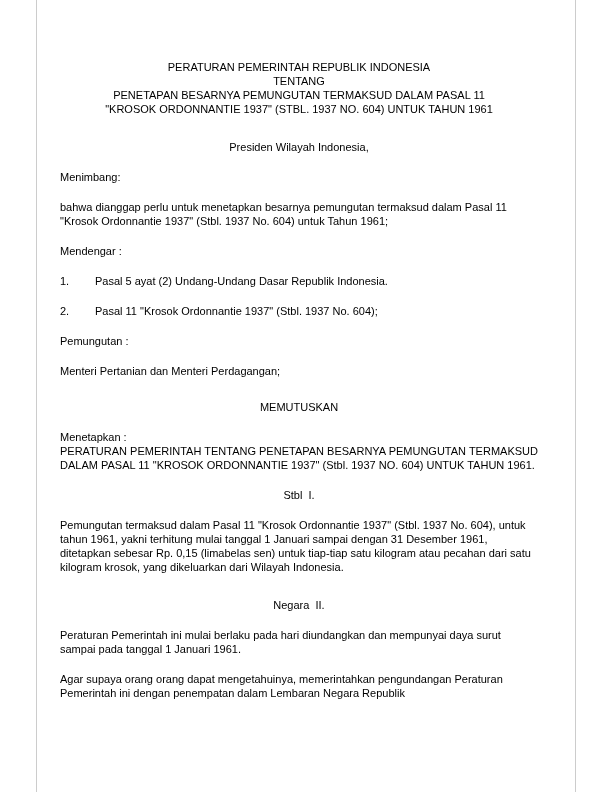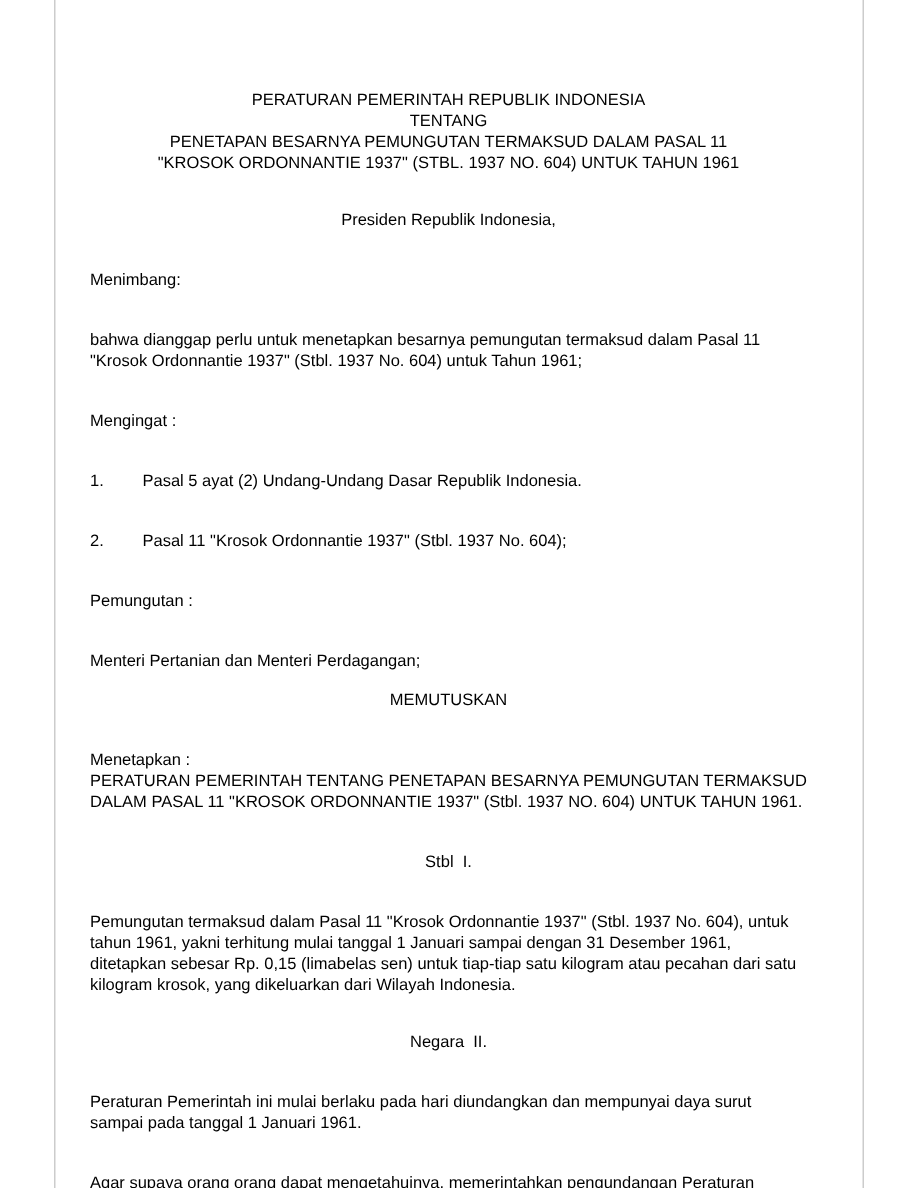--- a/index.html
+++ b/index.html
@@ -30,51 +30,51 @@
   .content {
     position: absolute;
     top: 60px;
     left: 60px;
     width: 478px;
     font-size: 11px;
     line-height: 14px;
   }
   .center { text-align: center; }
   .prewrap { white-space: pre-wrap; }
-  .block { margin-top: 26px; }
+  .block { margin-top: 16px; }
   .first { margin-top: 0; }
   .gap-lg { margin-top: 24px; }
-  .gap-md { margin-top: 12px; }
+  .gap-md { margin-top: 22px; }
   .gap-0 { margin-top: 0; }
   .list-item { display: flex; }
   .list-num { flex: 0 0 35px; width: 35px; }
   .list-text { flex: 1; }
 </style>
 </head>
 <body>
 
 <div class="page">
   <div class="frame"></div>
 
   <div class="content">
 
     <div class="center first">
       <div>PERATURAN PEMERINTAH REPUBLIK INDONESIA</div>
       <div>TENTANG</div>
       <div>PENETAPAN BESARNYA PEMUNGUTAN TERMAKSUD DALAM PASAL 11</div>
       <div>"KROSOK ORDONNANTIE 1937" (STBL. 1937 NO. 604) UNTUK TAHUN 1961</div>
     </div>
 
-    <div class="block gap-lg center">Presiden Republik Indonesia,</div>
+    <div class="block gap-lg center">Presiden Wilayah Indonesia,</div>
 
     <div class="block">Menimbang:</div>
 
     <div class="block">bahwa dianggap perlu untuk menetapkan besarnya pemungutan termaksud dalam Pasal 11 "Krosok Ordonnantie 1937" (Stbl. 1937 No. 604) untuk Tahun 1961;</div>
 
-    <div class="block">Mengingat :</div>
+    <div class="block">Mendengar :</div>
 
     <div class="block list-item">
       <span class="list-num">1.</span>
       <span class="list-text">Pasal 5 ayat (2) Undang-Undang Dasar Republik Indonesia.</span>
     </div>
 
     <div class="block list-item">
       <span class="list-num">2.</span>
       <span class="list-text">Pasal 11 "Krosok Ordonnantie 1937" (Stbl. 1937 No. 604);</span>
     </div>

